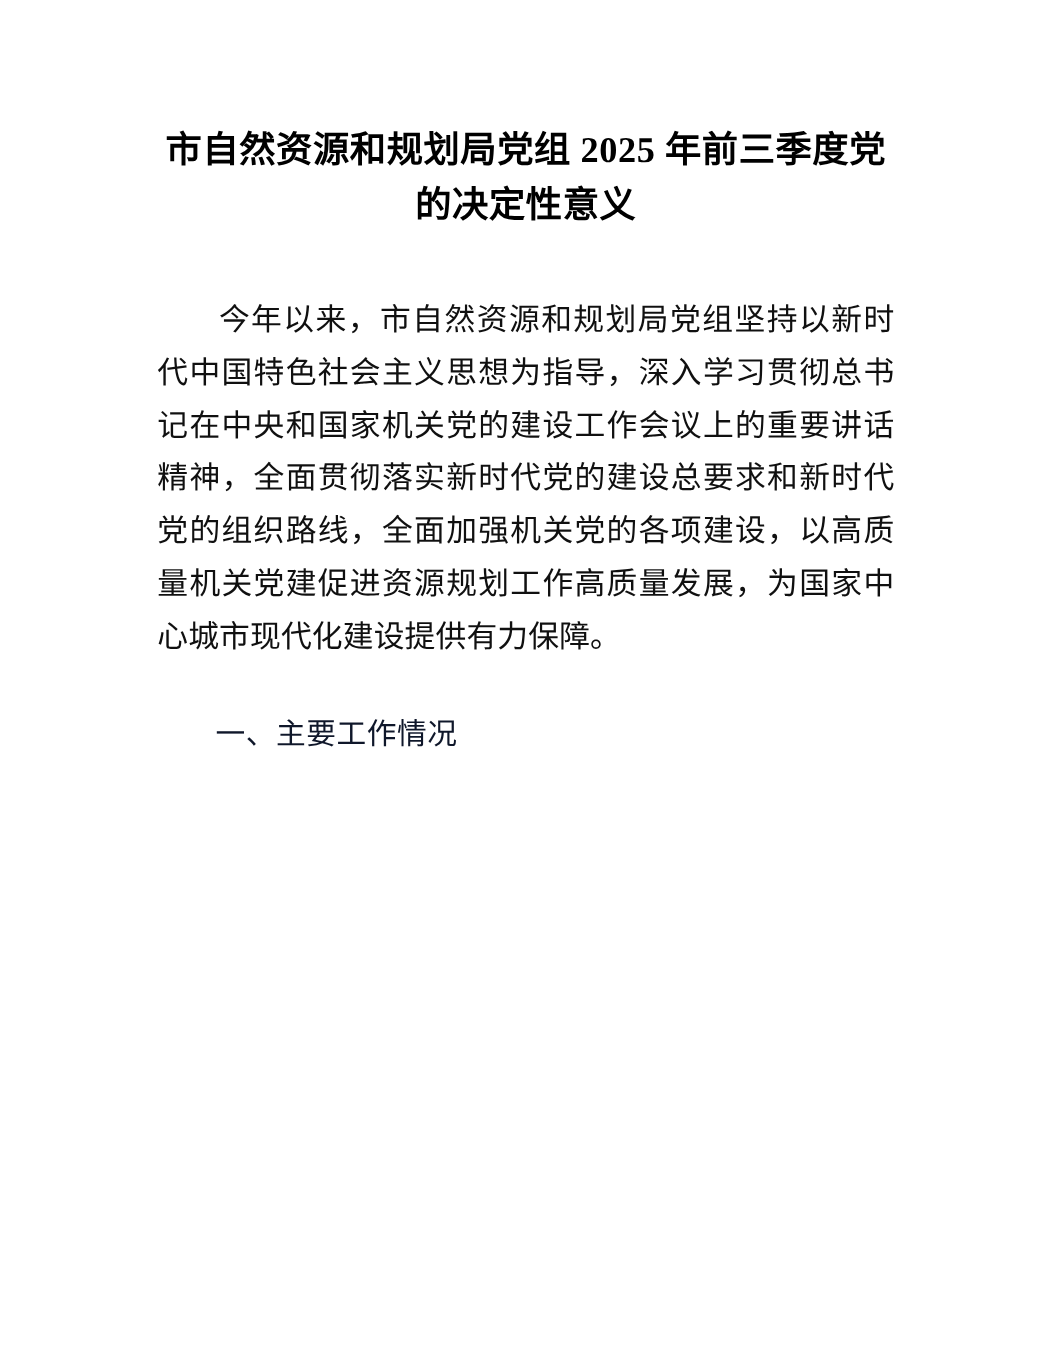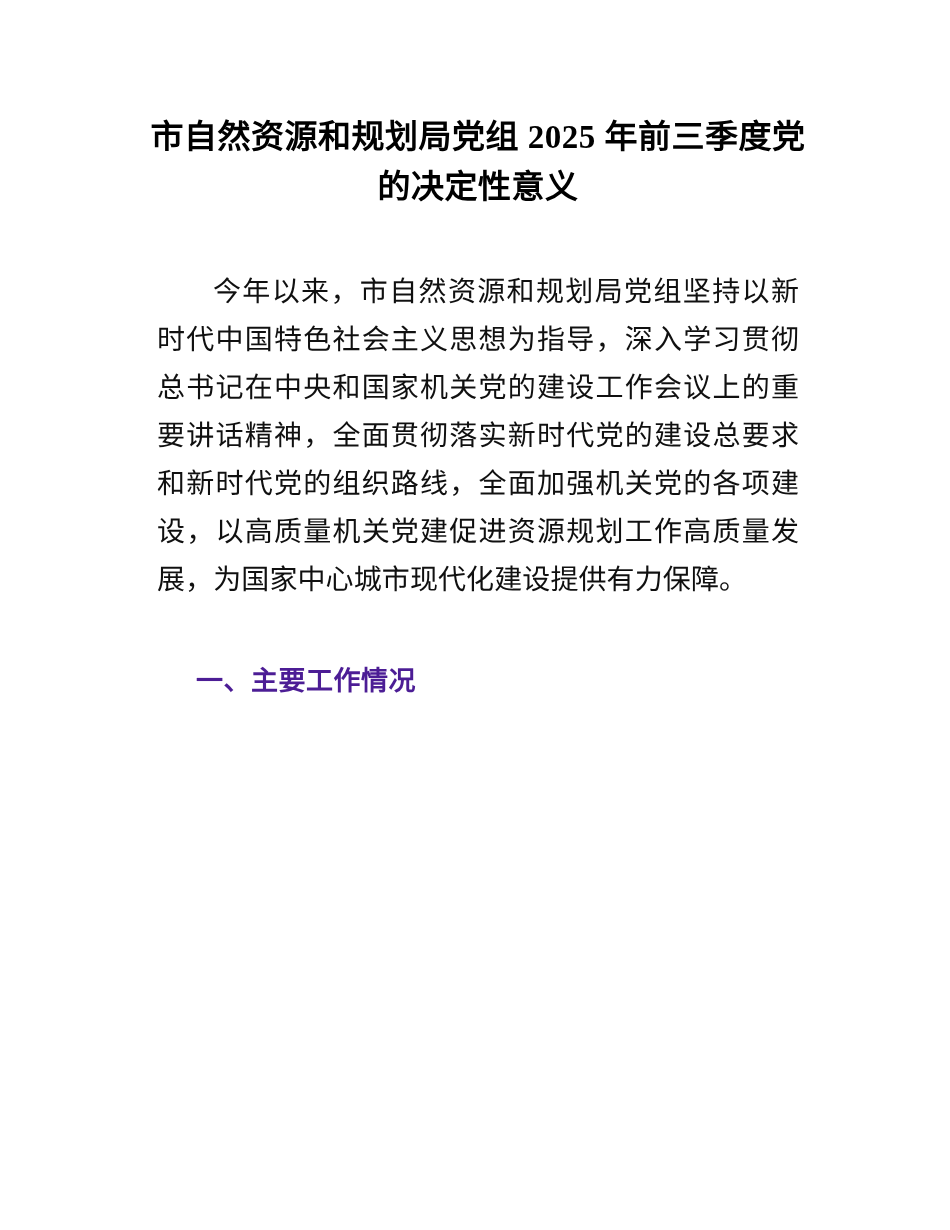--- a/index.html
+++ b/index.html
@@ -39,41 +39,41 @@
     text-align: center;
     letter-spacing: 0.5px;
     color: #000000;
   }
 
   
   .body-block {
     margin-top: 56px;
   }
   p.para {
-    margin: 17px;
+    margin: 3px;
     font-family: "Liberation Serif", "DejaVu Serif", serif;
     font-size: 28px;
     line-height: 48px;
     text-align: justify;
     text-justify: inter-ideograph;
     text-indent: 56px;
     letter-spacing: 0.1px;
     color: #101010;
   }
 
   
   h2.section-heading {
     margin: 0;
     font-family: "Liberation Sans", "DejaVu Sans", sans-serif;
-    font-weight: bold;
+    font-weight: normal;
     font-size: 27px;
     line-height: 48px;
     text-indent: 56px;
     letter-spacing: 0.5px;
-    color: #4c1d95;
+    color: #0f172a;
   }
   .gap-before-heading { height: 36px; }
   .gap-after-heading  { height: 12px; }
 </style>
 </head>
 <body>
 
 <div class="page">
   <div class="content">
 

